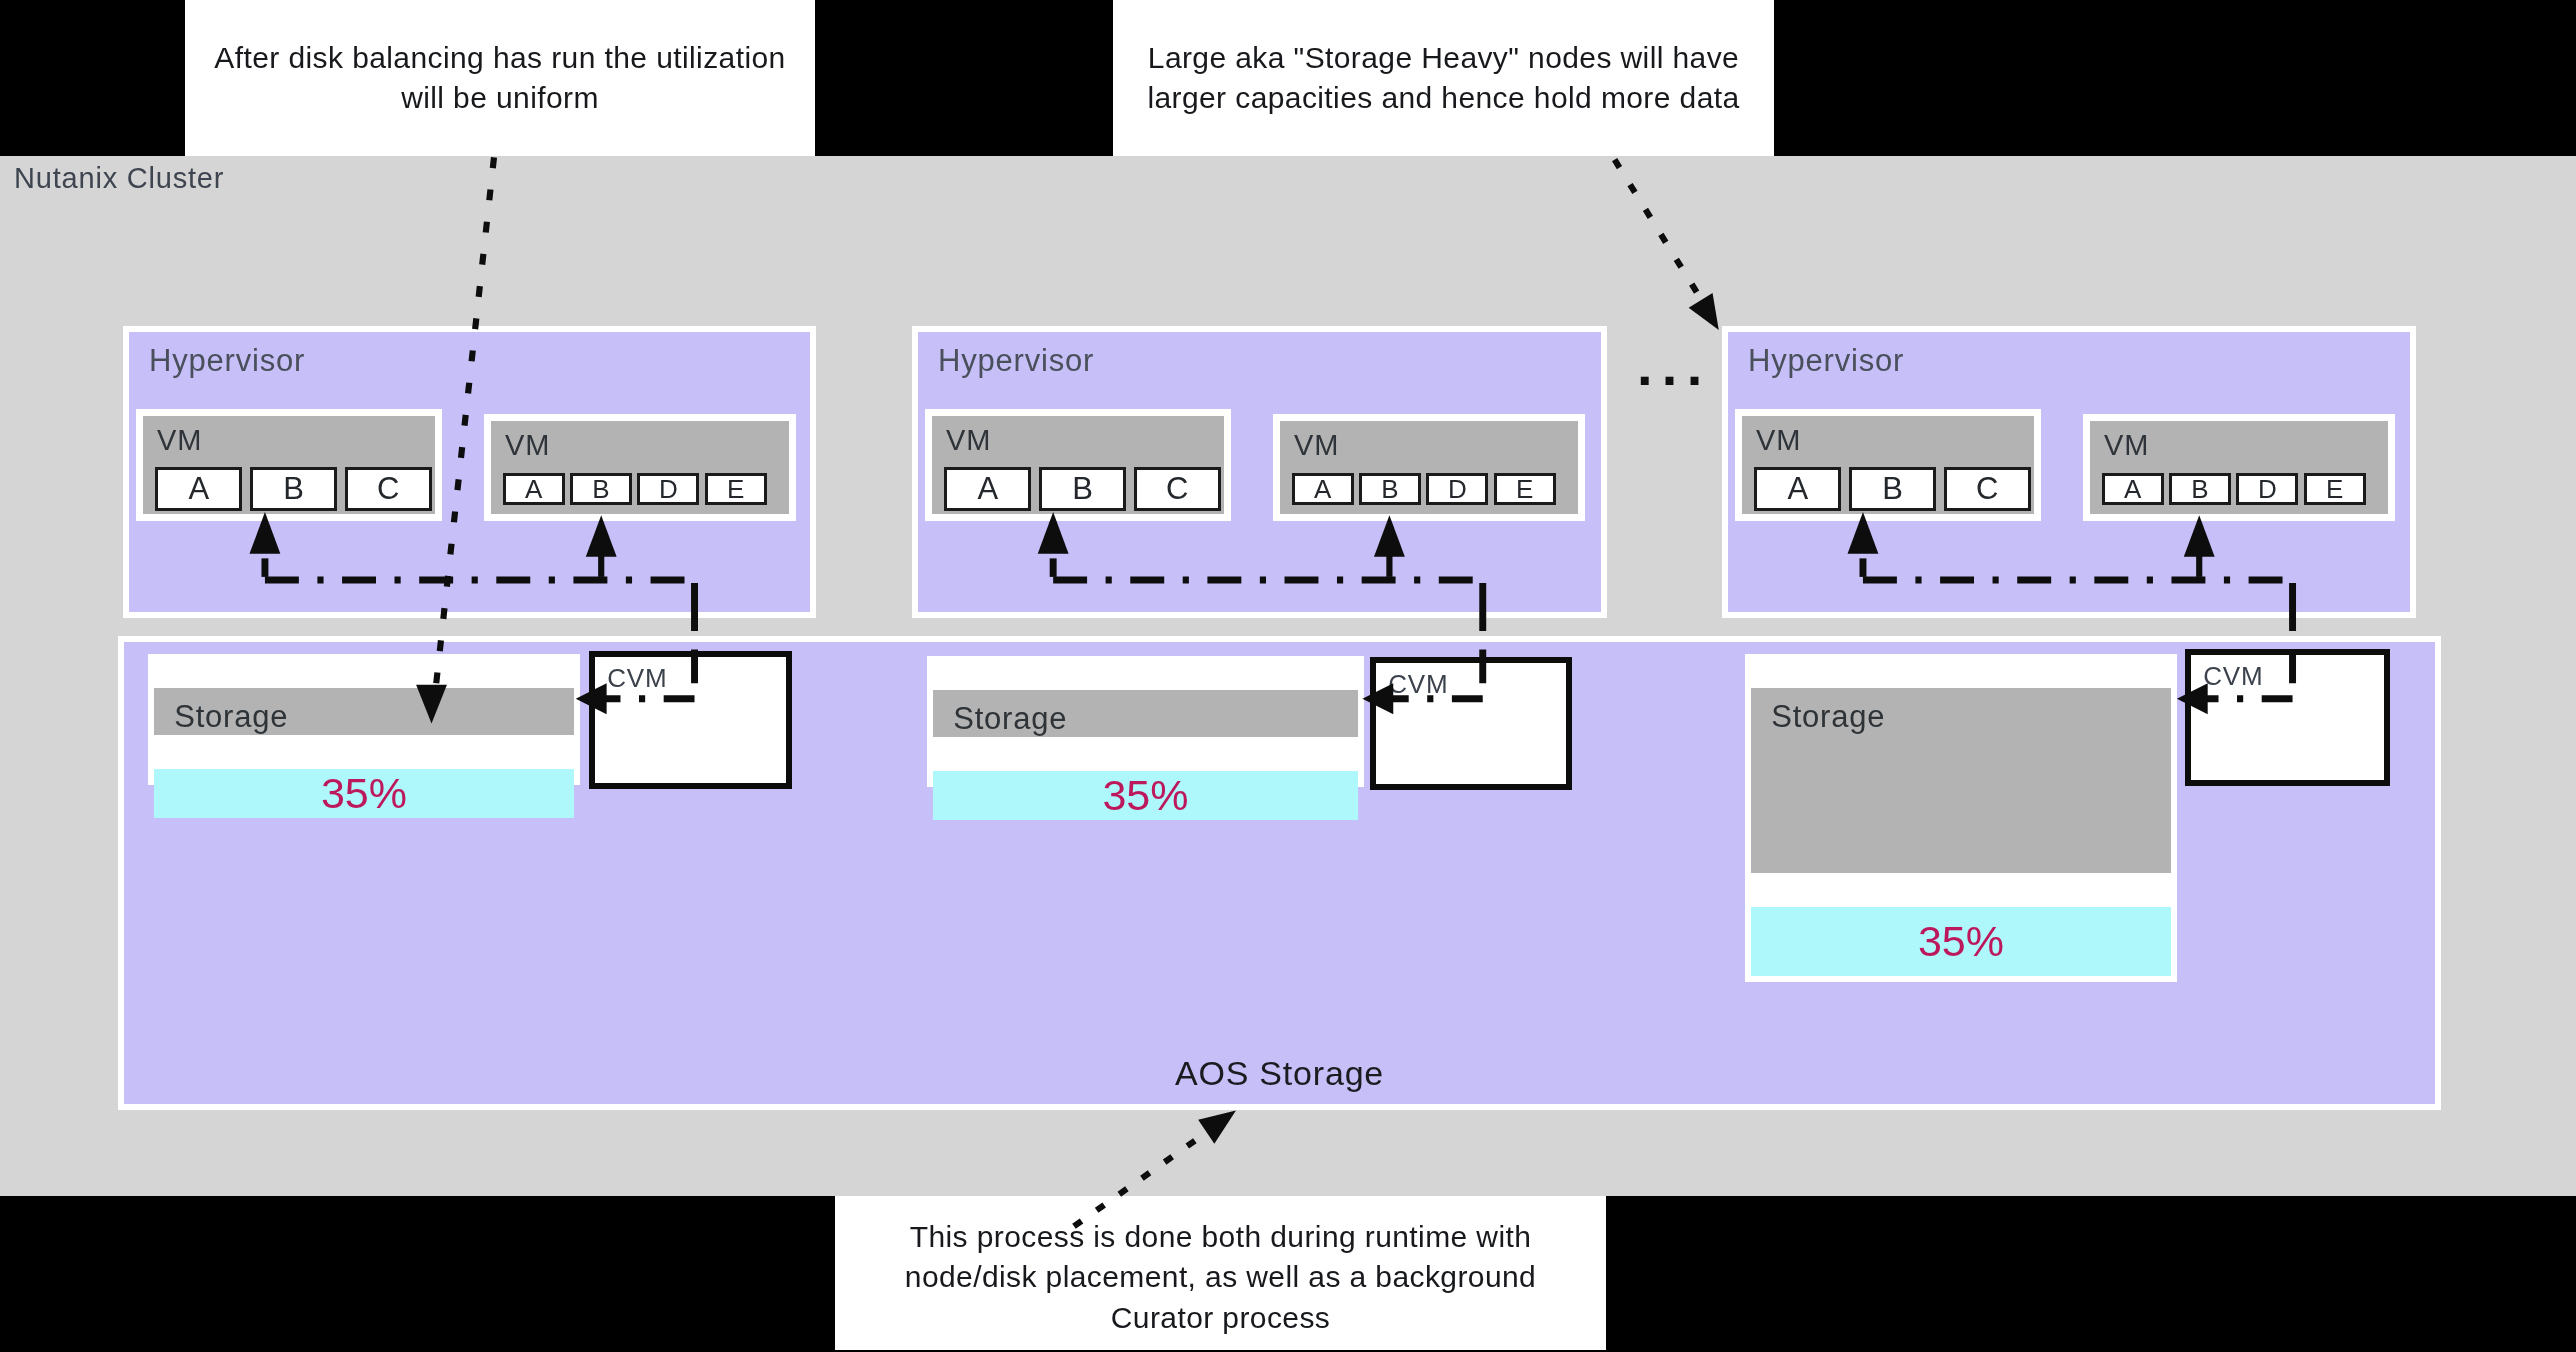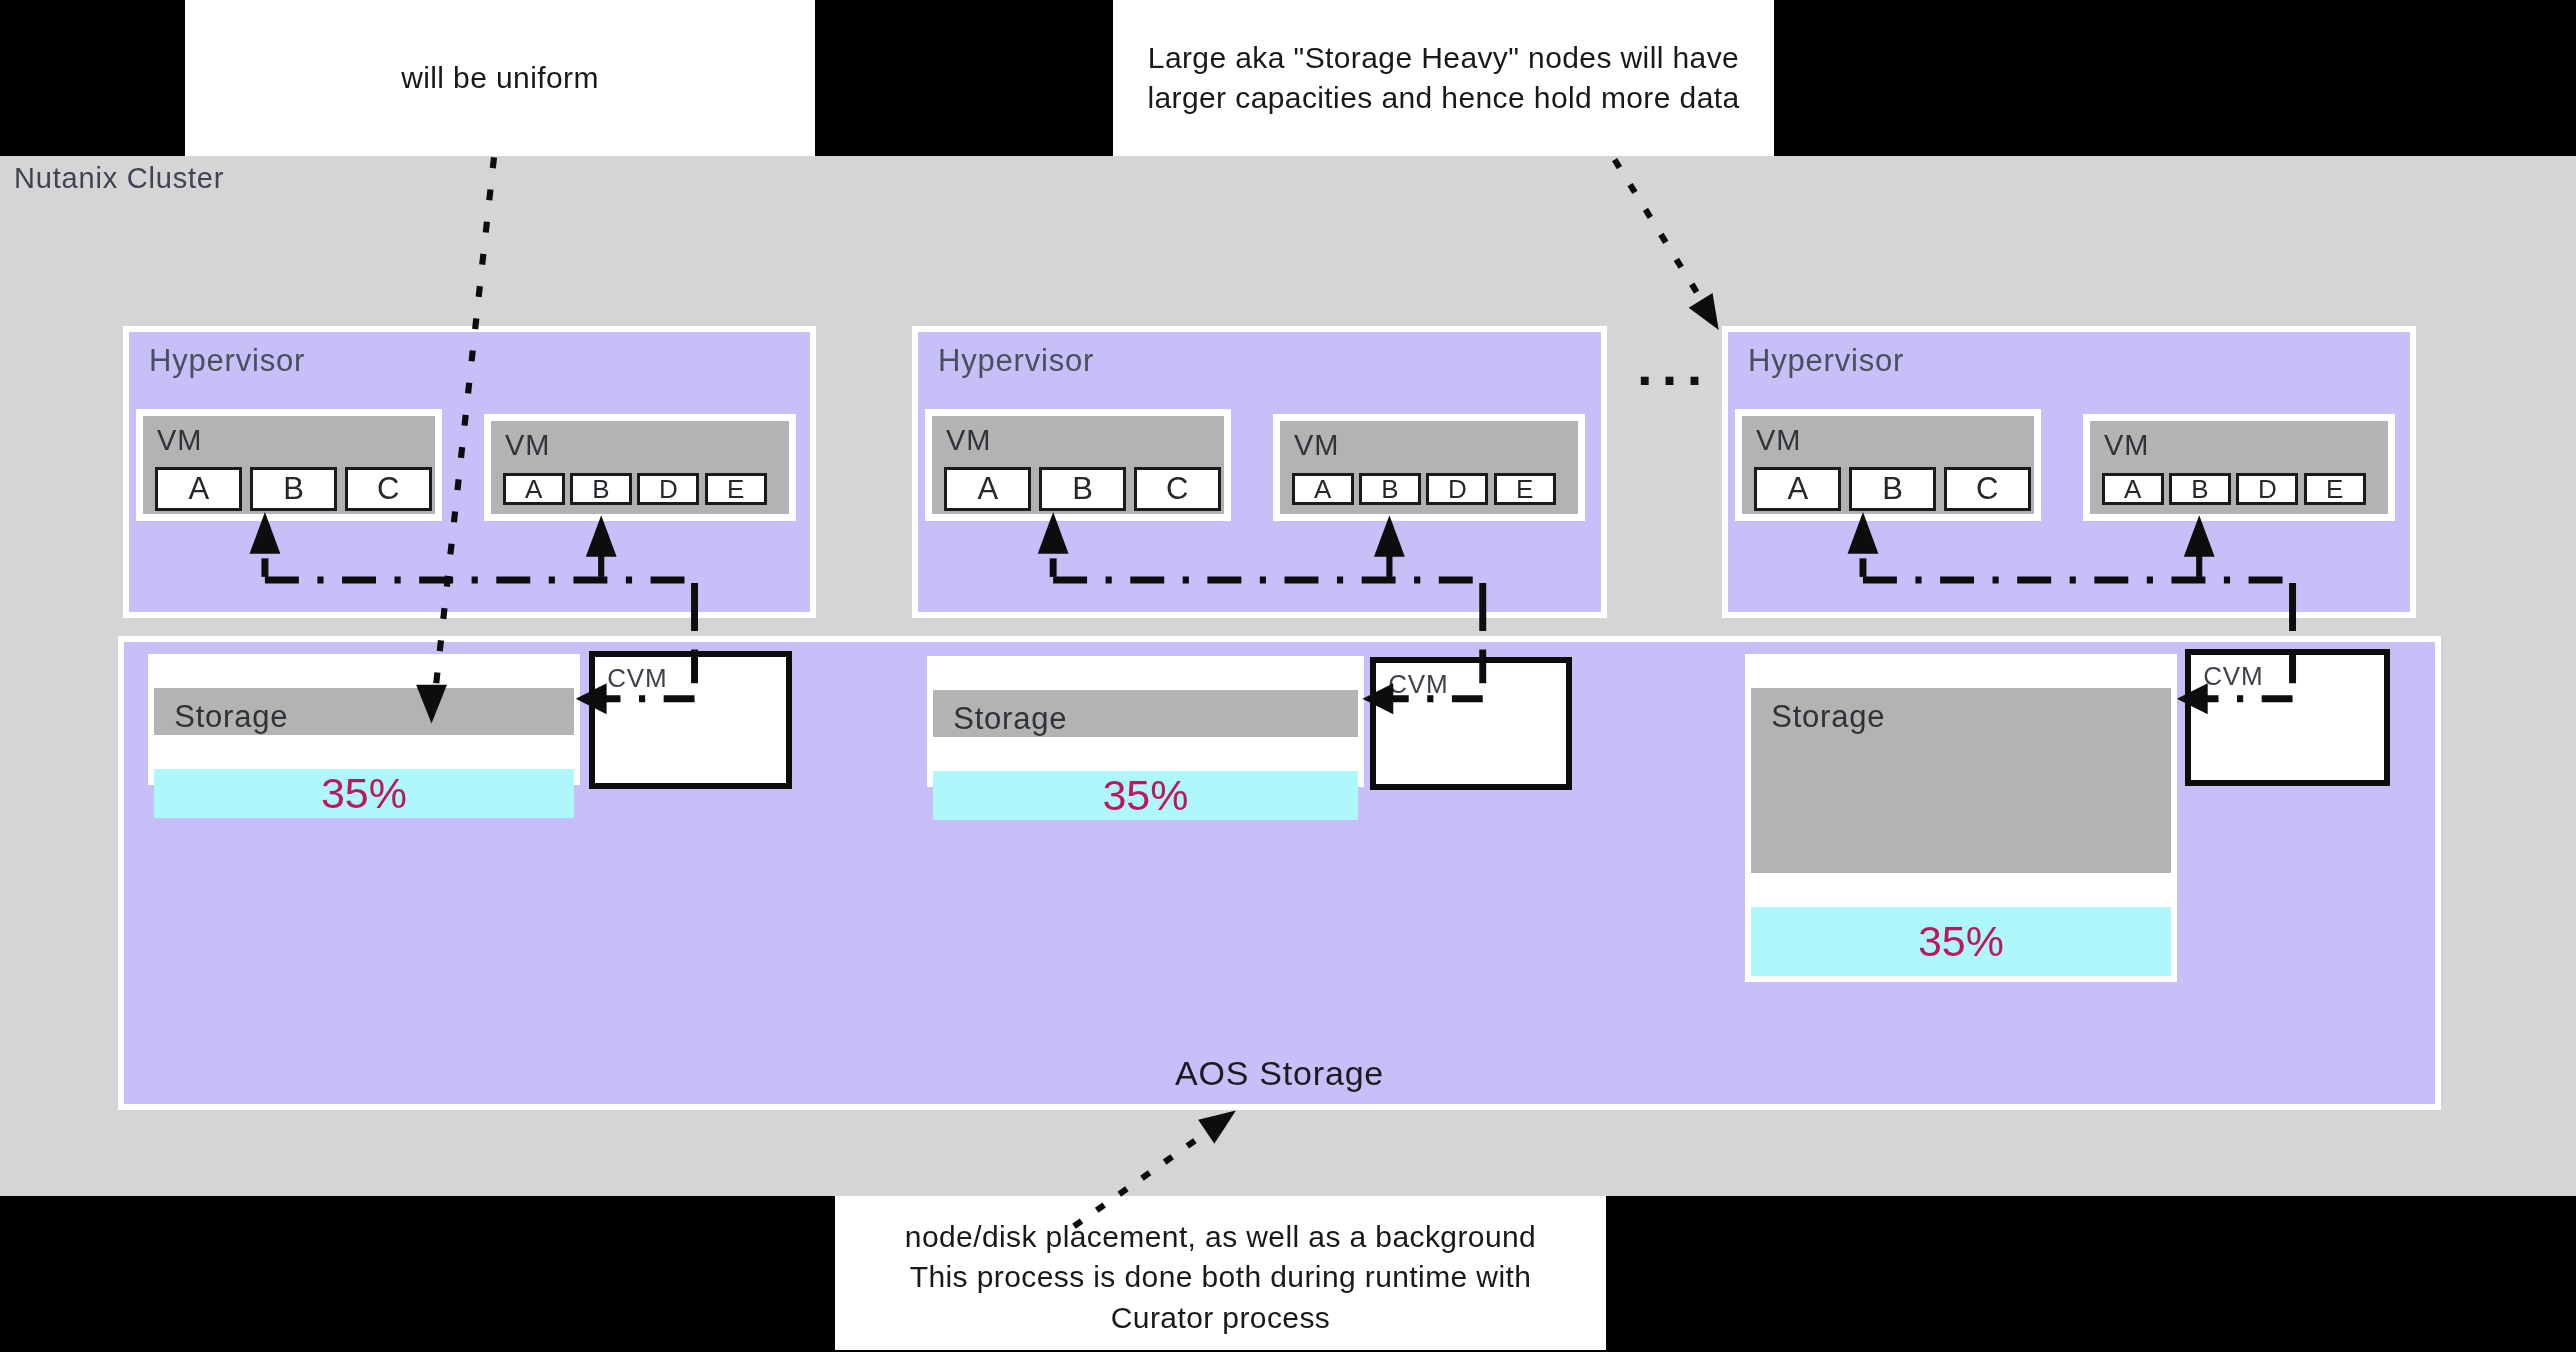--- a/index.html
+++ b/index.html
@@ -68,31 +68,32 @@
   .overlay{position:absolute;left:0;top:0;z-index:9;pointer-events:none;}
 </style>
 </head>
 <body>
 
 <div class="cluster">
   <div class="cluster-label">Nutanix Cluster</div>
 </div>
 
 <div class="callout callout-1">
+  <div>After disk balancing has run the utilization</div>
   <div>will be uniform</div>
 </div>
 
 <div class="callout callout-2">
   <div>Large aka "Storage Heavy" nodes will have</div>
   <div>larger capacities and hence hold more data</div>
 </div>
 
 <div class="callout callout-3">
+  <div>This process is done both during runtime with</div>
   <div>node/disk placement, as well as a background</div>
-  <div>This process is done both during runtime with</div>
   <div>Curator process</div>
 </div>
 
 <div class="hyper hyper-1">
   <div class="hyper-label">Hypervisor</div>
   <div class="vm vm-1">
     <div class="vm-label">VM</div>
     <div class="blocks">
       <div class="block">A</div>
       <div class="block">B</div>

